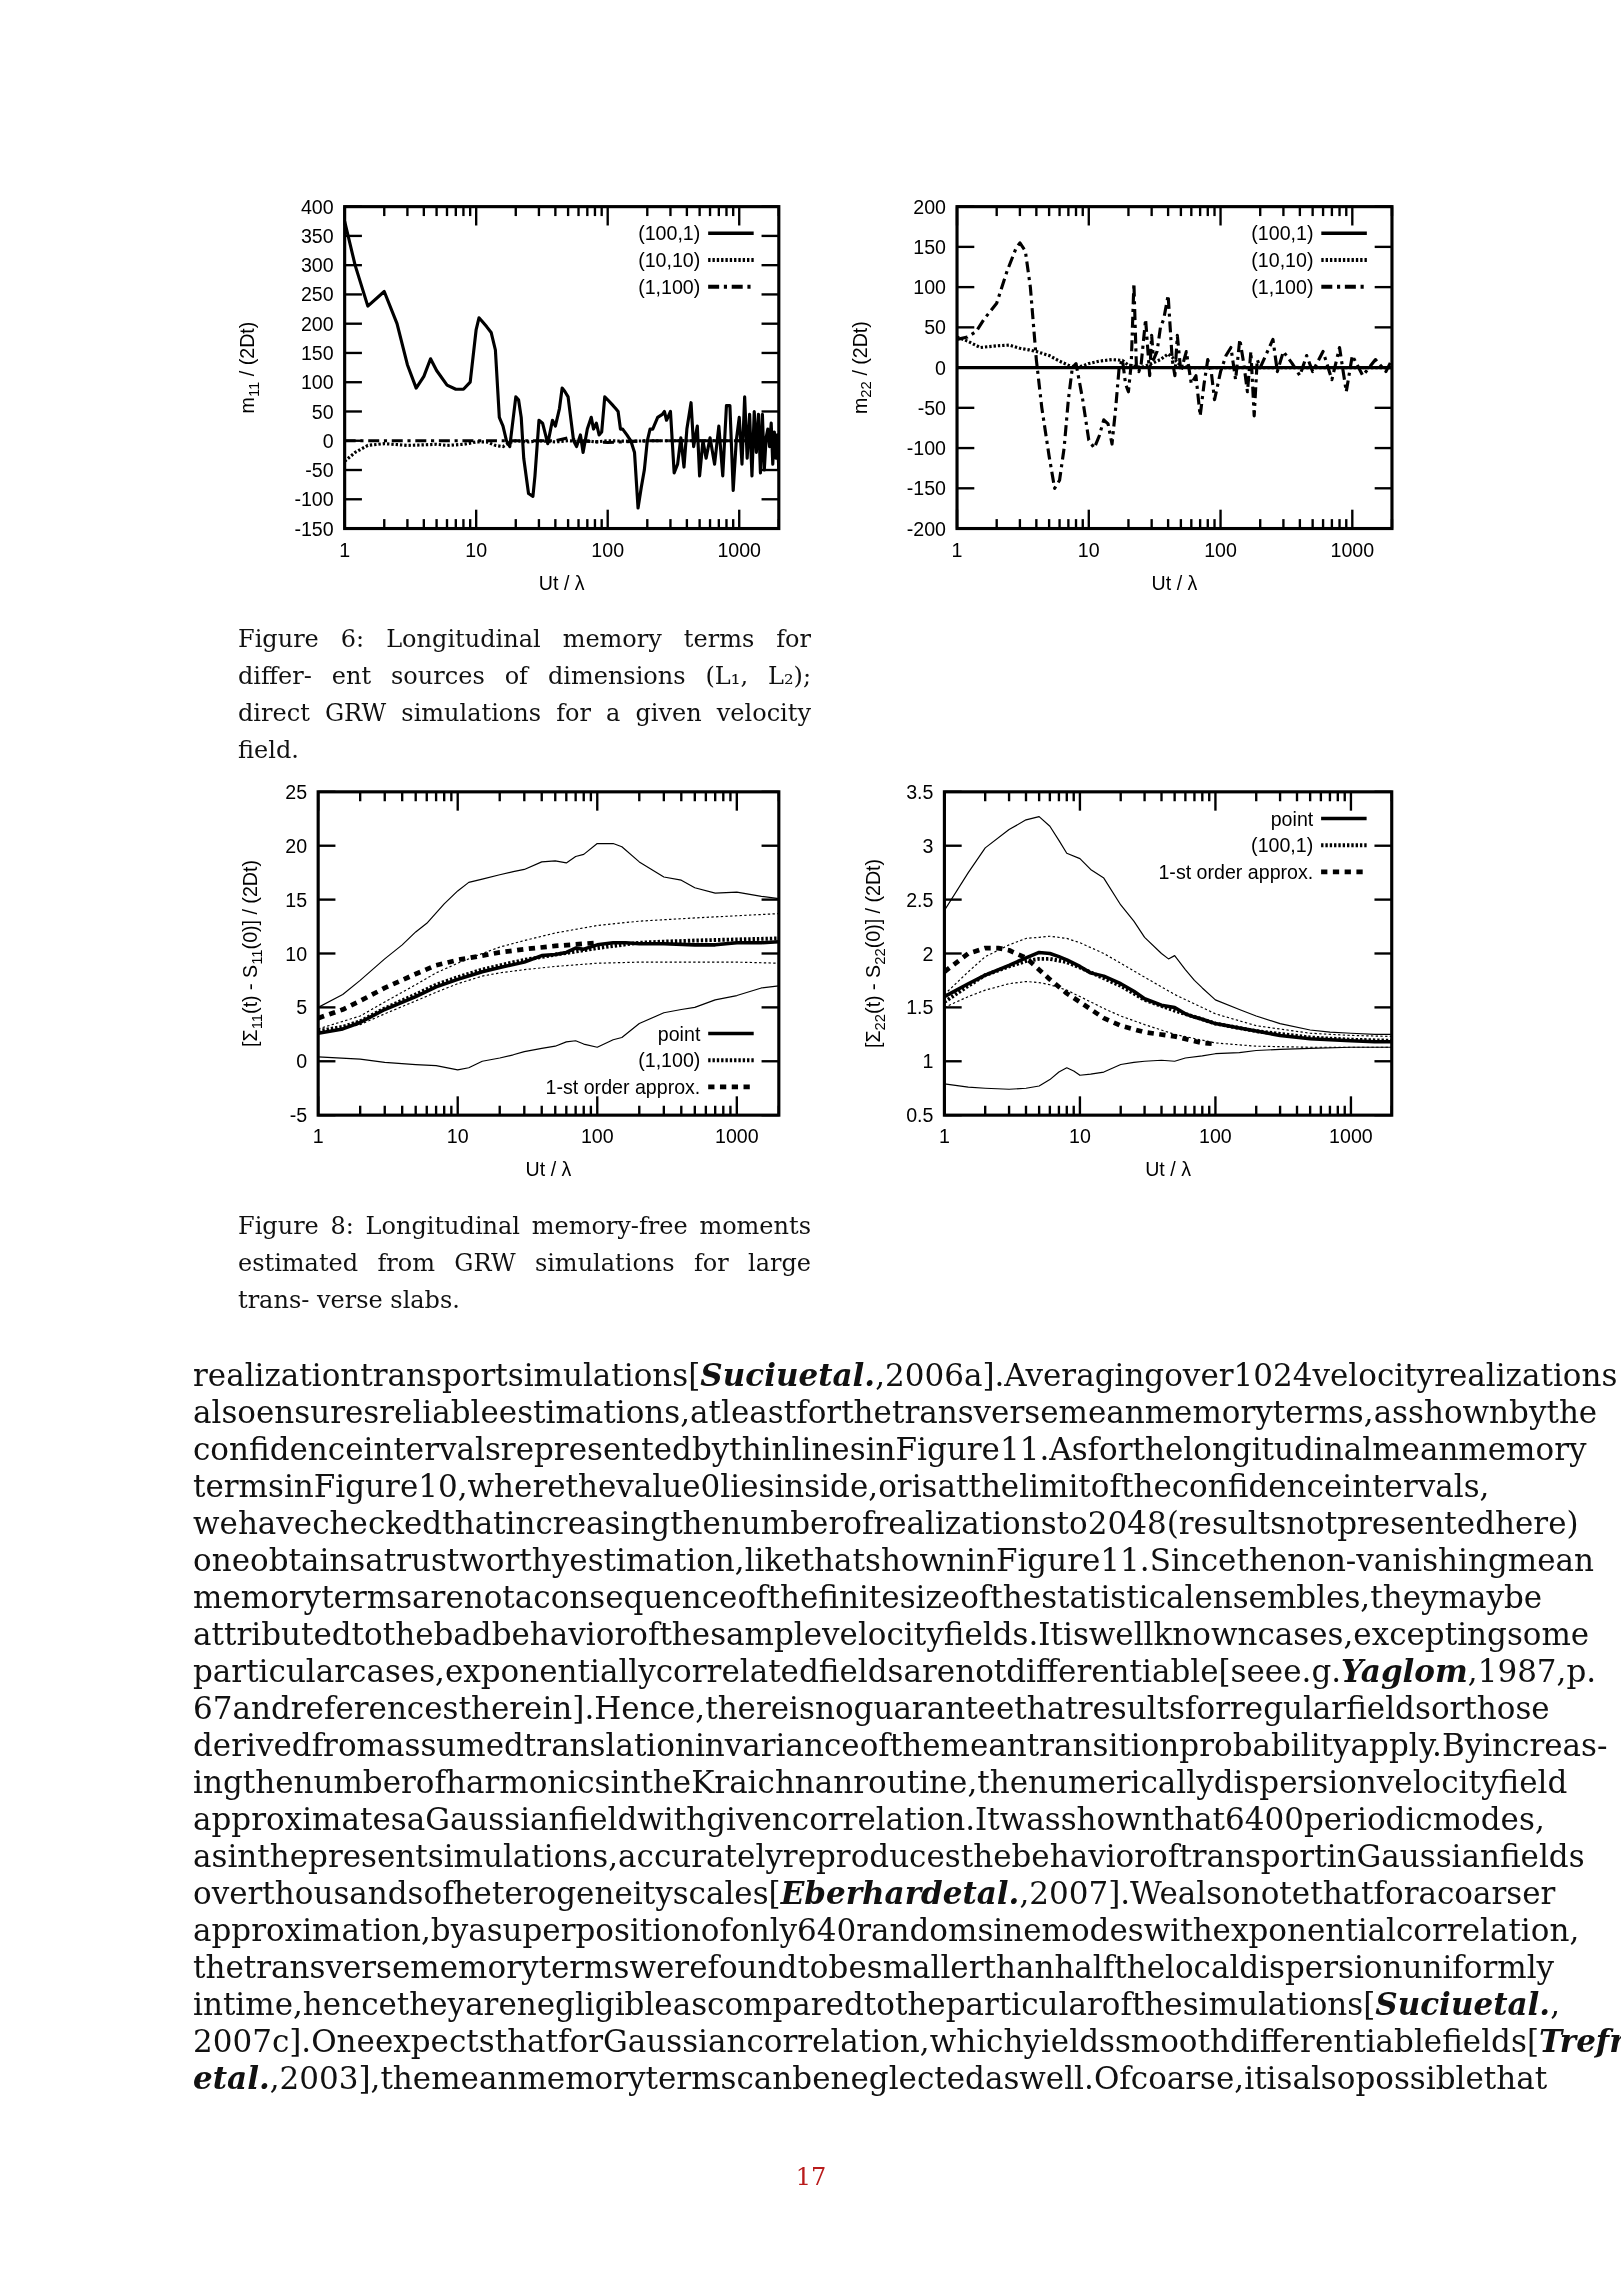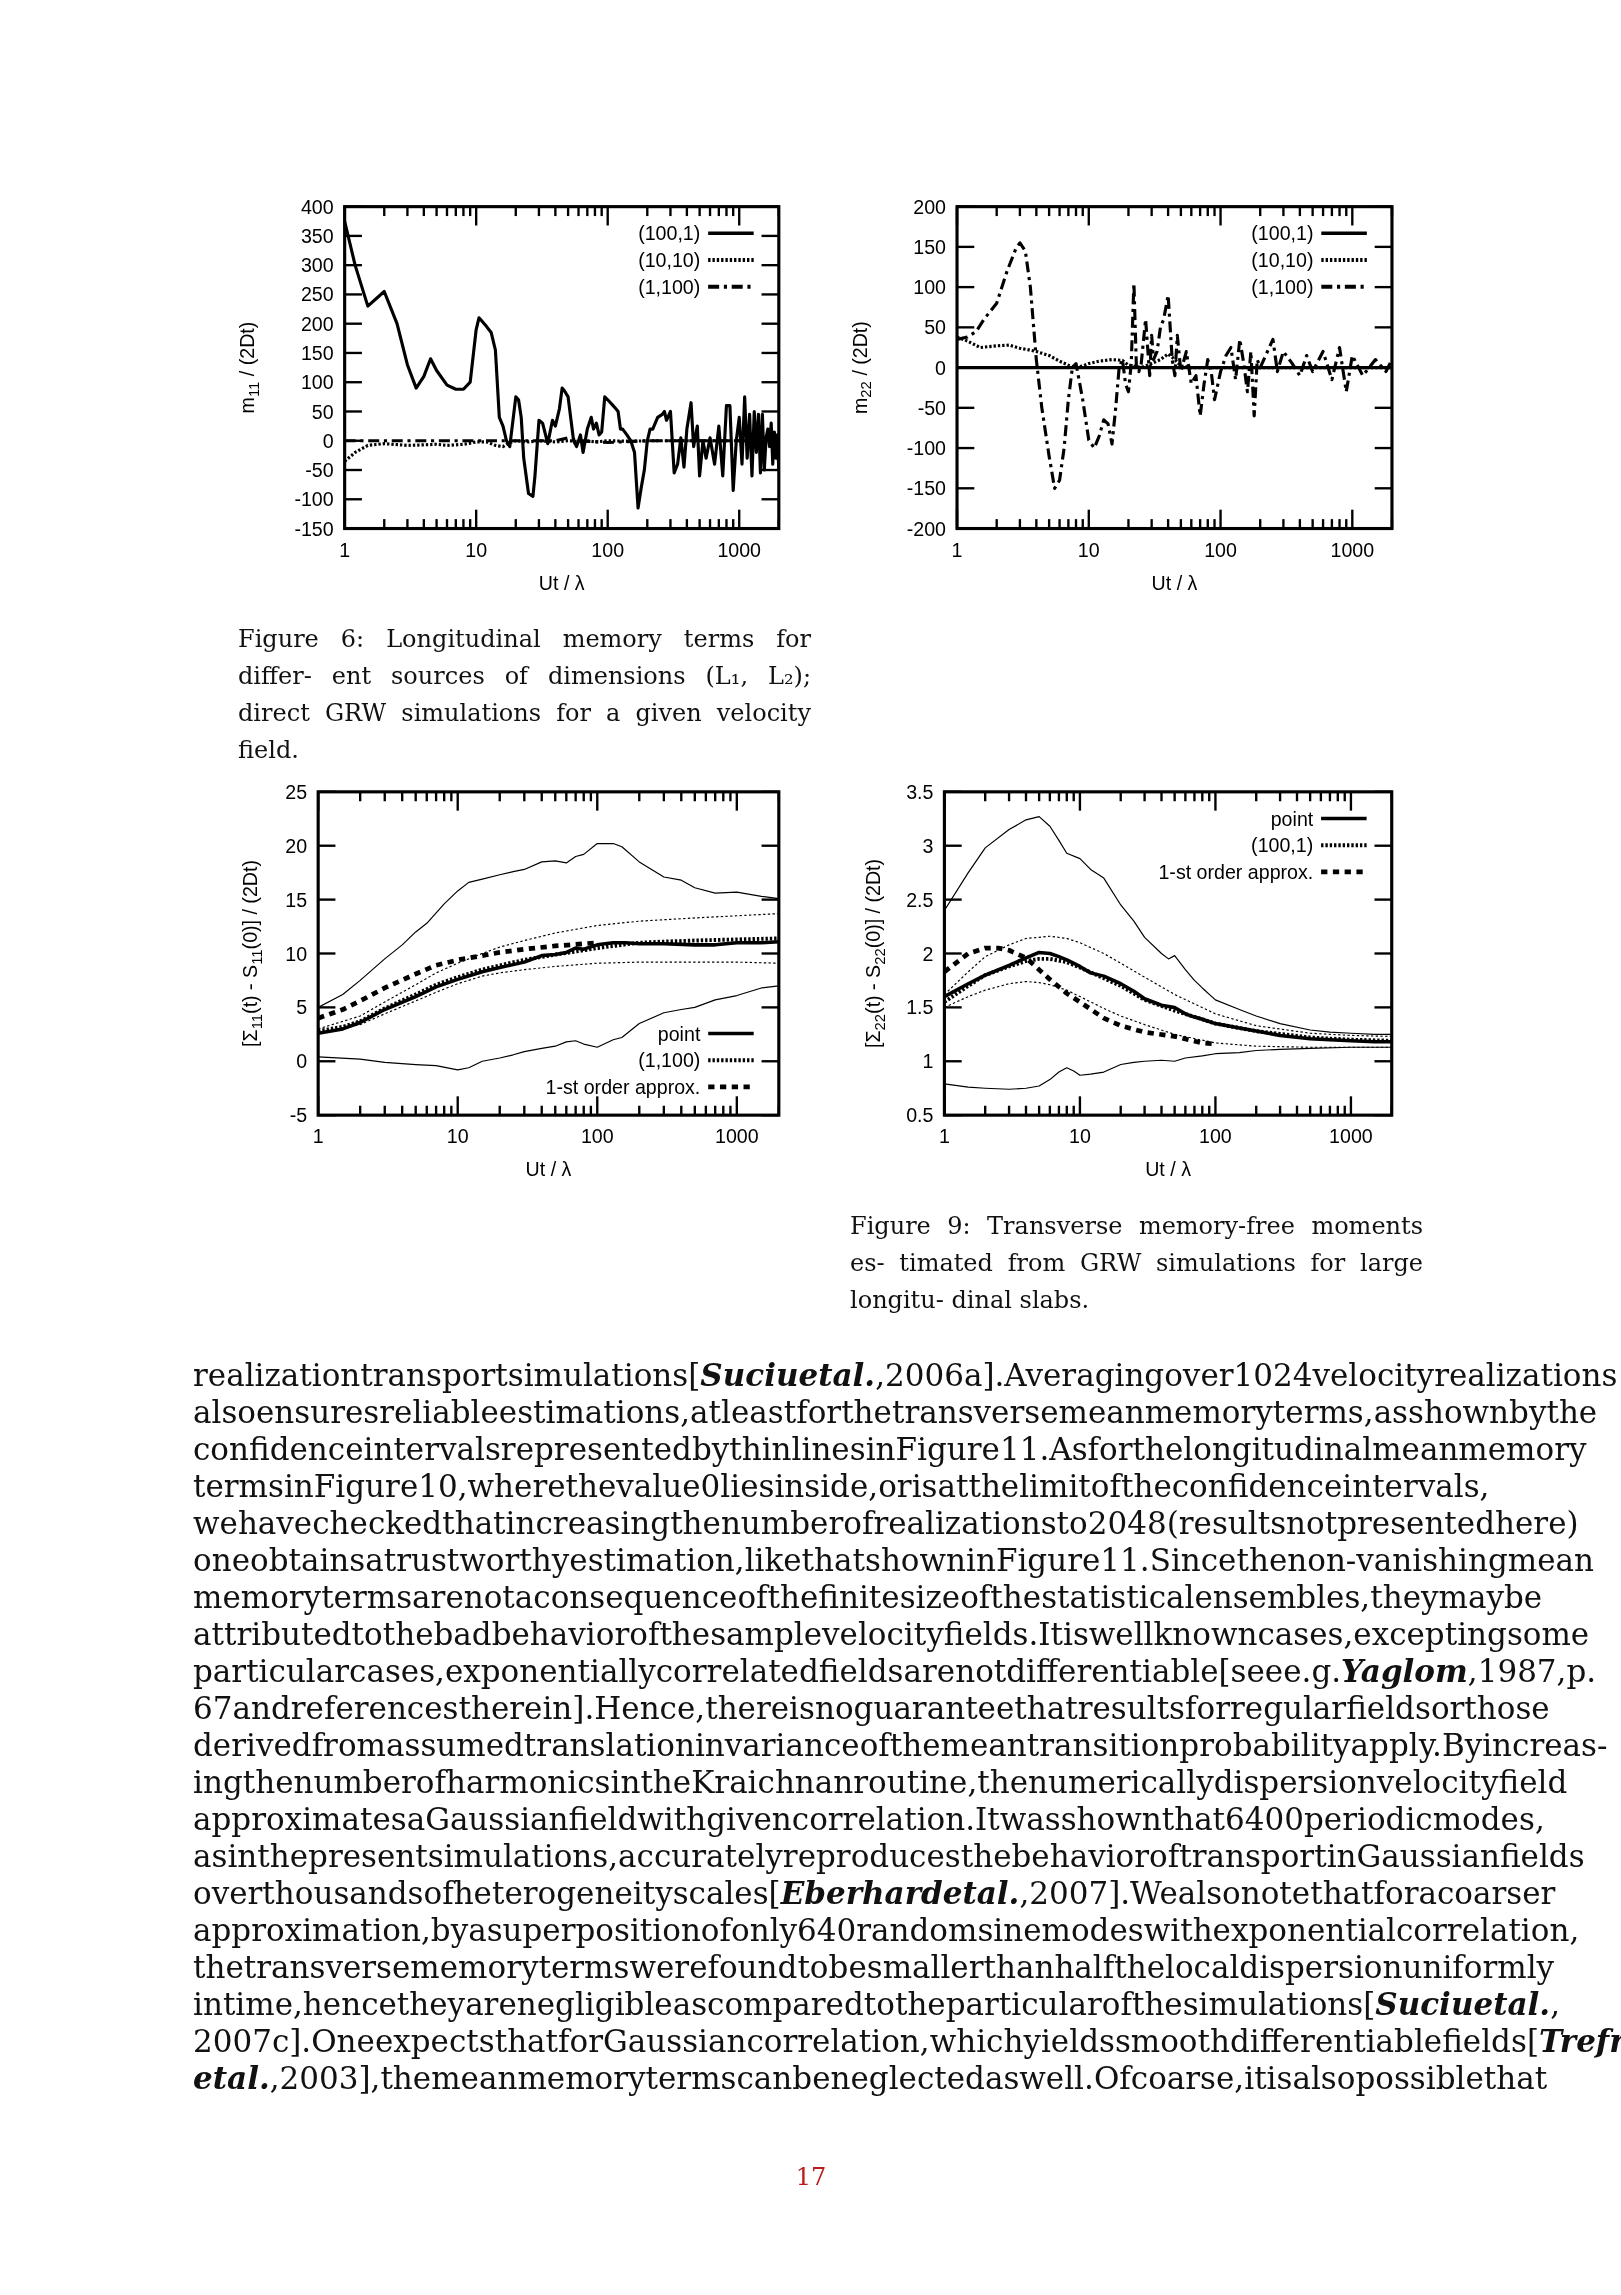--- a/index.html
+++ b/index.html
@@ -394,20 +394,24 @@
         <g>
           <text x="892" y="1326" font-size="25" text-anchor="end">point</text>
           <line x1="902" y1="1317" x2="960" y2="1317" stroke="#000" stroke-width="4.5"></line>
           <text x="892" y="1360" font-size="25" text-anchor="end">(1,100)</text>
           <line x1="902" y1="1351" x2="960" y2="1351" stroke="#000" stroke-width="5" stroke-dasharray="3,2.5"></line>
           <text x="892" y="1394" font-size="25" text-anchor="end">1-st order approx.</text>
           <line x1="902" y1="1385" x2="960" y2="1385" stroke="#000" stroke-width="6" stroke-dasharray="8,7"></line>
         </g>
       </svg>
   </div>
+  <div class="caption" style="left:238px;top:1208px;">
+    <span>Figure 8:</span>
+    <span> Longitudinal memory-free moments estimated from GRW simulations for large trans- verse slabs.</span>
+  </div>
 
   <div class="figure" style="left:0;top:0;">
     <svg class="plot-svg" width="1622" height="1185" viewBox="0 0 2066 1510">
         <defs>
           <clipPath id="clip-fig9">
             <rect x="1203" y="1009" width="570" height="412"></rect>
           </clipPath>
         </defs>
         <g clip-path="url(#clip-fig9)">
           <polyline points="1203.0,1269.9 1233.4,1253.5 1255.0,1242.5 1285.4,1230.1 1307.0,1220.5 1323.7,1213.6 1337.4,1215.0 1348.9,1219.1 1358.9,1223.2 1375.7,1231.5 1389.3,1239.7 1406.1,1243.8 1427.7,1253.5 1444.4,1263.1 1458.1,1272.7 1479.6,1280.9 1496.4,1283.7 1510.0,1291.9 1521.6,1296.0 1531.6,1298.8 1548.3,1304.3 1578.8,1309.8 1600.3,1313.9 1630.7,1319.4 1669.0,1323.5 1694.3,1324.9 1721.0,1326.2 1751.4,1327.6 1773.0,1327.6" fill="none" stroke="#000" stroke-width="4.5" stroke-linejoin="round"></polyline>
@@ -507,24 +511,20 @@
         <g>
           <text x="1673" y="1052" font-size="25" text-anchor="end">point</text>
           <line x1="1683" y1="1043" x2="1741" y2="1043" stroke="#000" stroke-width="4.5"></line>
           <text x="1673" y="1086" font-size="25" text-anchor="end">(100,1)</text>
           <line x1="1683" y1="1077" x2="1741" y2="1077" stroke="#000" stroke-width="5" stroke-dasharray="3,2.5"></line>
           <text x="1673" y="1120" font-size="25" text-anchor="end">1-st order approx.</text>
           <line x1="1683" y1="1111" x2="1741" y2="1111" stroke="#000" stroke-width="6" stroke-dasharray="8,7"></line>
         </g>
       </svg>
   </div>
-  <div class="caption" style="left:850px;top:1208px;">
-    <span>Figure 9:</span>
-    <span> Transverse memory-free moments es- timated from GRW simulations for large longitu- dinal slabs.</span>
-  </div>
 
   <div class="body-text" id="body-text">
       <div class="line">
         <div class="line-inner">
           <span class="word"><span>realization</span></span>
           <span class="word"><span>transport</span></span>
           <span class="word"><span>simulations</span></span>
           <span class="word"><span>[</span><span class="it">Suciu</span></span>
           <span class="word"><span class="it">et</span></span>
           <span class="word"><span class="it">al.</span><span>,</span></span>

